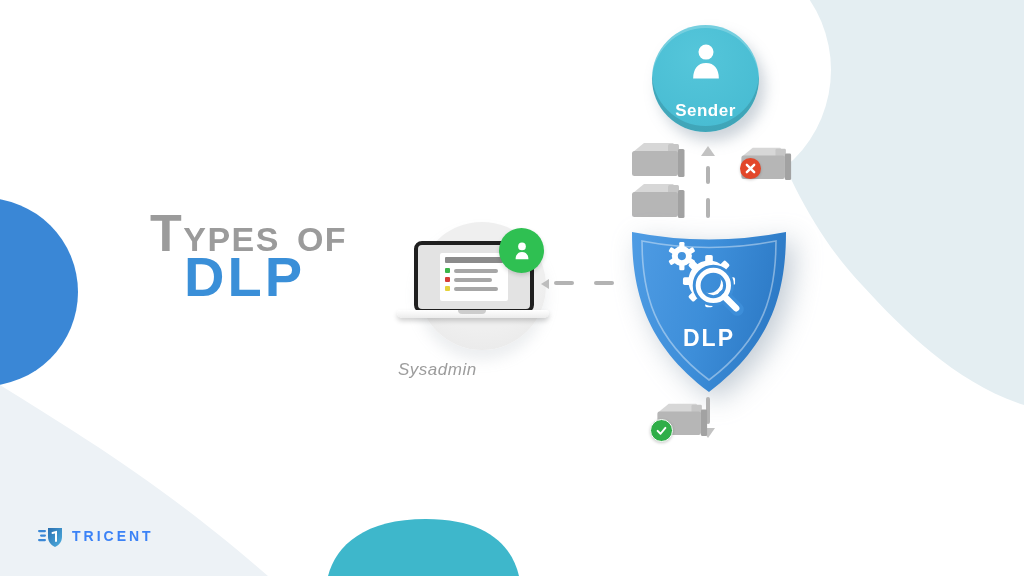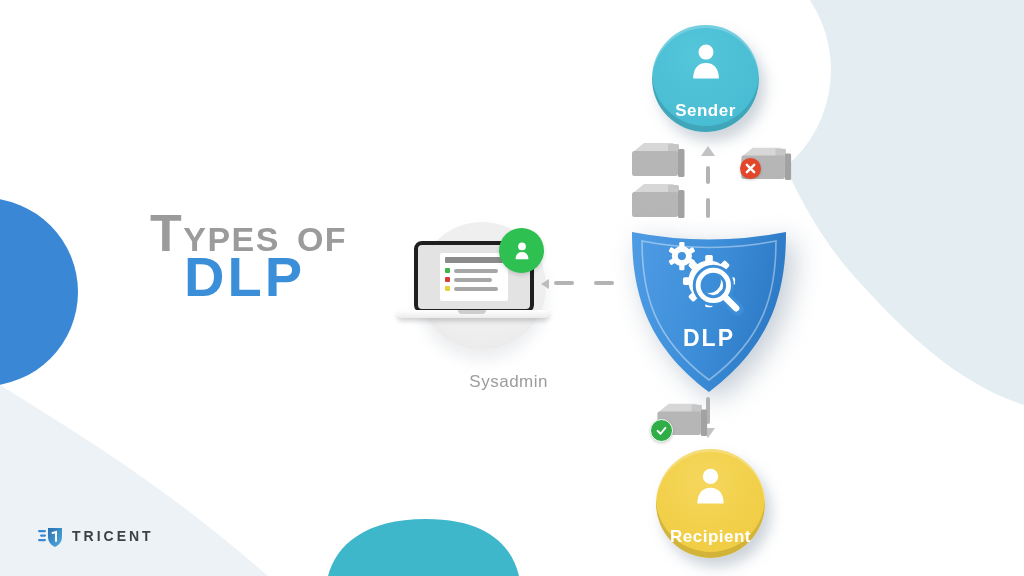--- a/index.html
+++ b/index.html
@@ -41,21 +41,21 @@
   .laptop-base{
     left:397px;top:310px;width:152px;height:8px;border-radius:3px 3px 5px 5px;
     background:linear-gradient(#ffffff,#ececec);box-shadow:0 3px 5px rgba(0,0,0,.18);
   }
   .laptop-hinge{left:458px;top:310px;width:28px;height:4px;background:#cdcdcd;border-radius:0 0 4px 4px;}
   .admin-badge{
     left:499px;top:228px;width:45px;height:45px;border-radius:50%;
     background:var(--accent-green,#2fc052);display:flex;align-items:center;justify-content:center;
     box-shadow:0 2px 4px rgba(0,0,0,.15);
   }
-  .sysadmin-label{left:398px;top:372px;width:150px;text-align:right;font-size:17px;color:#9c9c9c;letter-spacing:.5px;}
+  .sysadmin-label{left:398px;top:360px;width:150px;text-align:left;font-size:17px;color:#9c9c9c;letter-spacing:.5px;font-style:italic;}
 
   
   .dash{background:#b3b3b3;border-radius:2px;}
   .h-dash{height:3.5px;top:281px;}
   .v-dash{width:3.5px;left:706px;}
   .arrow{width:0;height:0;}
   .arrow-left{left:541px;top:279px;border-top:5px solid transparent;border-bottom:5px solid transparent;border-right:8px solid #bdbdbd;}
   .arrow-up{left:701px;top:146px;border-left:7px solid transparent;border-right:7px solid transparent;border-bottom:10px solid #c2c2c2;}
   .arrow-down{left:701px;top:428px;border-left:7px solid transparent;border-right:7px solid transparent;border-top:10px solid #c2c2c2;}
 
@@ -74,21 +74,21 @@
   .shield-label{left:621px;top:325px;width:176px;text-align:center;color:#fff;font-size:23px;font-weight:700;letter-spacing:2px;}
   .gear-icon{left:663px;top:242px;}
 
   
   .badge{border-radius:50%;display:flex;align-items:center;justify-content:center;box-shadow:0 1px 3px rgba(0,0,0,.2);}
   .badge-red{left:740px;top:158px;width:21px;height:21px;background:var(--accent-red,#e2472a);}
   .badge-green{left:650px;top:419px;width:23px;height:23px;background:#2fae48;border:1px solid #fff;box-sizing:border-box;}
 
   
   .logo{left:38px;top:524px;display:flex;align-items:center;gap:8px;}
-  .logo-text{font-size:14px;font-weight:700;color:#404040;letter-spacing:3px;}
+  .logo-text{font-size:14px;font-weight:700;color:#3b82f6;letter-spacing:3px;}
 </style>
 </head>
 <body>
 
 <div class="canvas">
 
   <svg class="bg" width="1024" height="576" viewBox="0 0 1024 576">
     <path d="M723,0 L1024,0 L1024,405 C958,384 905,332 862,285 C793,212 764,118 723,0 Z" fill="#e4eef2"></path>
     <circle cx="705" cy="70" r="126" fill="#ffffff"></circle>
     <circle cx="-16" cy="292" r="94" fill="#3a87d6"></circle>
@@ -231,29 +231,20 @@
         <rect x="4" y="11" width="46" height="25" rx="2.5" fill="#b6b6b6"></rect>
         <rect x="50" y="9" width="6.5" height="28" rx="1.5" fill="#a2a2a2"></rect>
       </svg>
     </div>
     <div class="abs badge badge-green">
       <svg width="13" height="13" viewBox="0 0 20 20">
           <path d="M4,10.5 L8.5,15 L16,6" stroke="#fff" stroke-width="3" fill="none" stroke-linecap="round" stroke-linejoin="round"></path>
         </svg>
     </div>
 
-    <div class="abs node node-recipient">
-      <span class="person">
-        <svg width="45" height="45" viewBox="0 0 24 24">
-          <circle cx="12" cy="6.6" r="4.1" fill="#fff"></circle>
-          <path d="M12,12.6 C16.6,12.6 19,16 19,21 L5,21 C5,16 7.4,12.6 12,12.6 Z" fill="#fff"></path>
-        </svg>
-      </span>
-      <span class="node-label">Recipient</span>
-    </div>
 
     <div class="abs logo">
       <svg width="26" height="24" viewBox="0 0 26 24">
         <defs>
           <linearGradient id="logoGrad" x1="0" y1="0" x2="1" y2="1">
             <stop offset="0" stop-color="#2a6fb0"></stop>
               <stop offset="1" stop-color="#4fb0e0"></stop>
           </linearGradient>
         </defs>
         <rect x="0" y="6" width="8" height="2.2" rx="1.1" fill="#3a87d6"></rect>

